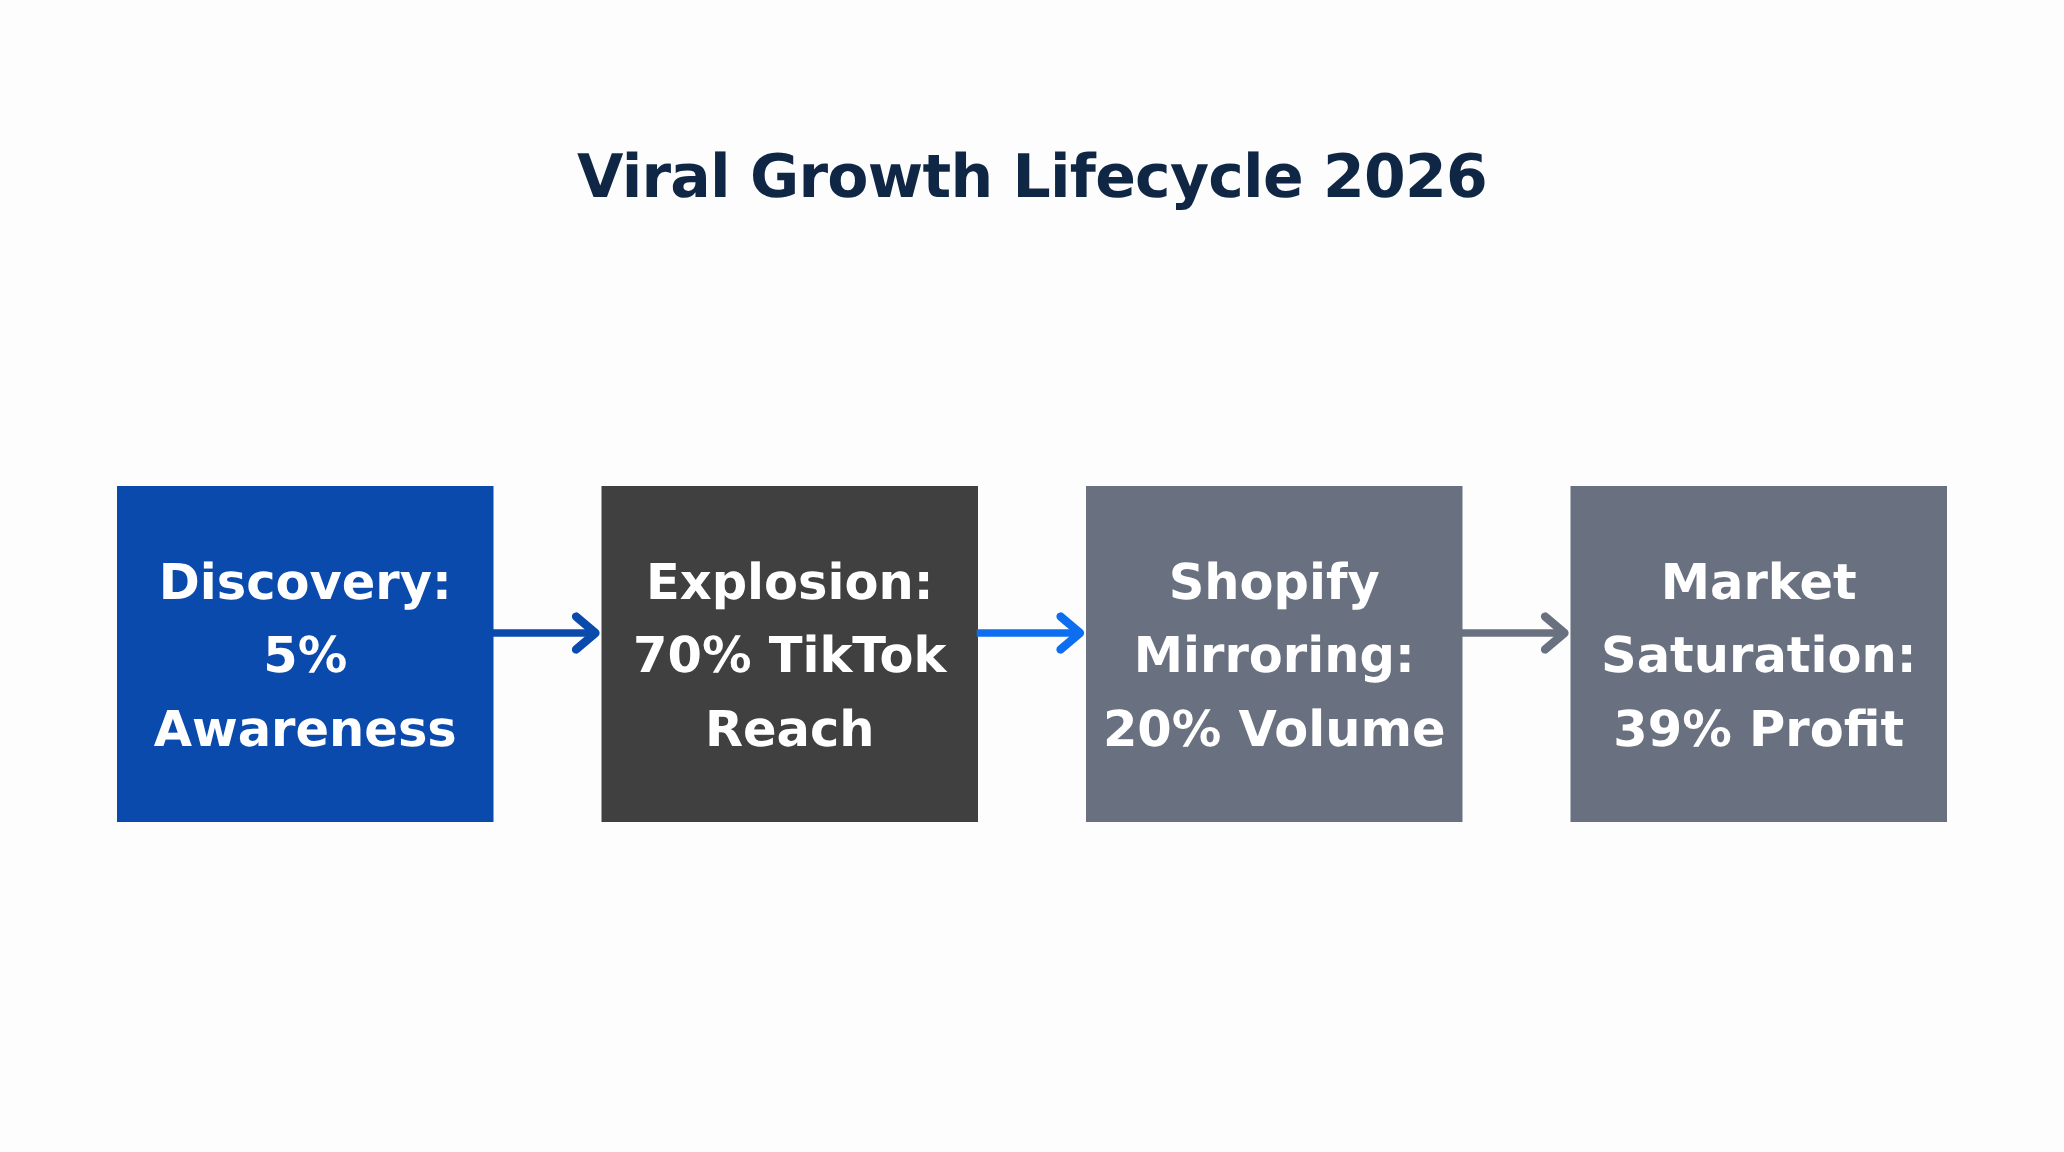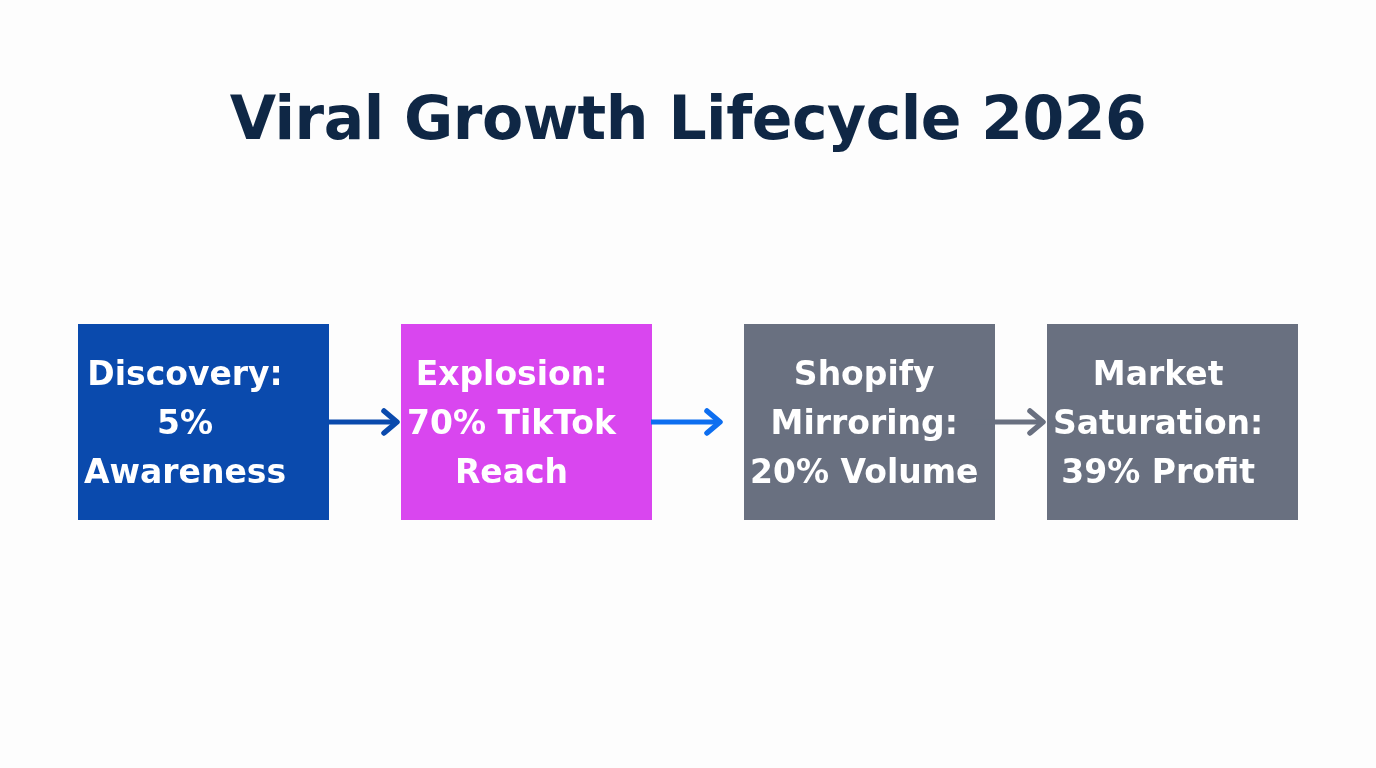--- a/index.html
+++ b/index.html
@@ -15,33 +15,33 @@
       font-family: "DejaVu Sans", sans-serif;
     }
     .title {
       position: absolute;
       left: 0;
       top: 78px;
       width: 1376px;
       text-align: center;
       font-family: "DejaVu Sans", sans-serif;
       font-weight: bold;
-      font-size: 60px;
+      font-size: 40px;
       color: #0f2745;
       letter-spacing: -0.5px;
       line-height: 80px;
     }
     .stage {
       position: absolute;
       top: 324px;
       width: 251px;
-      height: 196px;
+      height: 224px;
       display: flex;
       align-items: center;
-      justify-content: flex-start;
+      justify-content: center;
       text-align: center;
       color: #ffffff;
       font-family: "DejaVu Sans", sans-serif;
       font-weight: bold;
       font-size: 33px;
       line-height: 49px;
       box-sizing: border-box;
       padding: 0 6px;
     }
     .stage span { display: block; white-space: pre-line; }
@@ -61,32 +61,32 @@
   <span>Discovery:
 5%
 Awareness</span>
 </div>
 
 <svg class="arrow" style="left:328px;" viewBox="0 0 74 30">
   <line x1="0" y1="15" x2="68" y2="15" stroke="#0a4aad" stroke-width="5"></line>
   <polyline points="56,4 69,15 56,26" fill="none" stroke="#0a4aad" stroke-width="5.5" stroke-linecap="round" stroke-linejoin="round"></polyline>
 </svg>
 
-<div class="stage" style="left:401px; background:#d946ef;">
+<div class="stage" style="left:401px; background:#404040;">
   <span>Explosion:
 70% TikTok
 Reach</span>
 </div>
 
 <svg class="arrow" style="left:651px;" viewBox="0 0 74 30">
   <line x1="0" y1="15" x2="68" y2="15" stroke="#0d6ef0" stroke-width="5"></line>
   <polyline points="56,4 69,15 56,26" fill="none" stroke="#0d6ef0" stroke-width="5.5" stroke-linecap="round" stroke-linejoin="round"></polyline>
 </svg>
 
-<div class="stage" style="left:724px; background:#697080;margin-left:20px;">
+<div class="stage" style="left:724px; background:#697080;">
   <span>Shopify
 Mirroring:
 20% Volume</span>
 </div>
 
 <svg class="arrow" style="left:974px;" viewBox="0 0 74 30">
   <line x1="0" y1="15" x2="68" y2="15" stroke="#697080" stroke-width="5"></line>
   <polyline points="56,4 69,15 56,26" fill="none" stroke="#697080" stroke-width="5.5" stroke-linecap="round" stroke-linejoin="round"></polyline>
 </svg>
 

